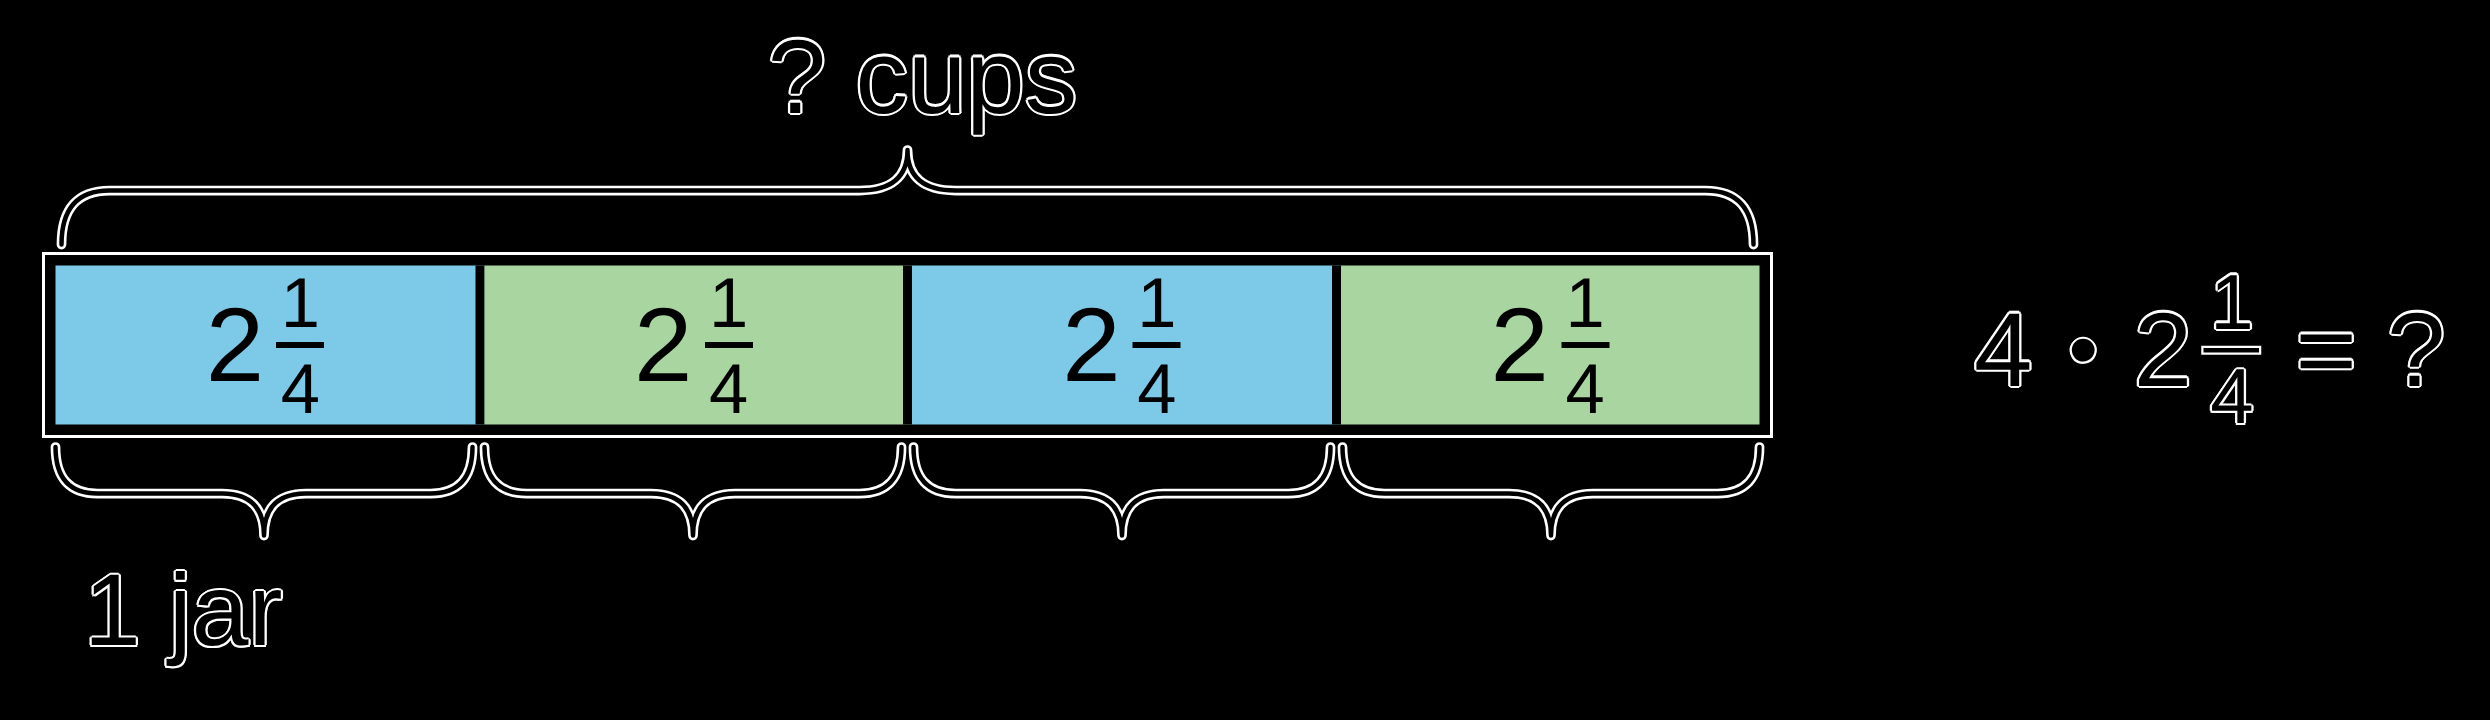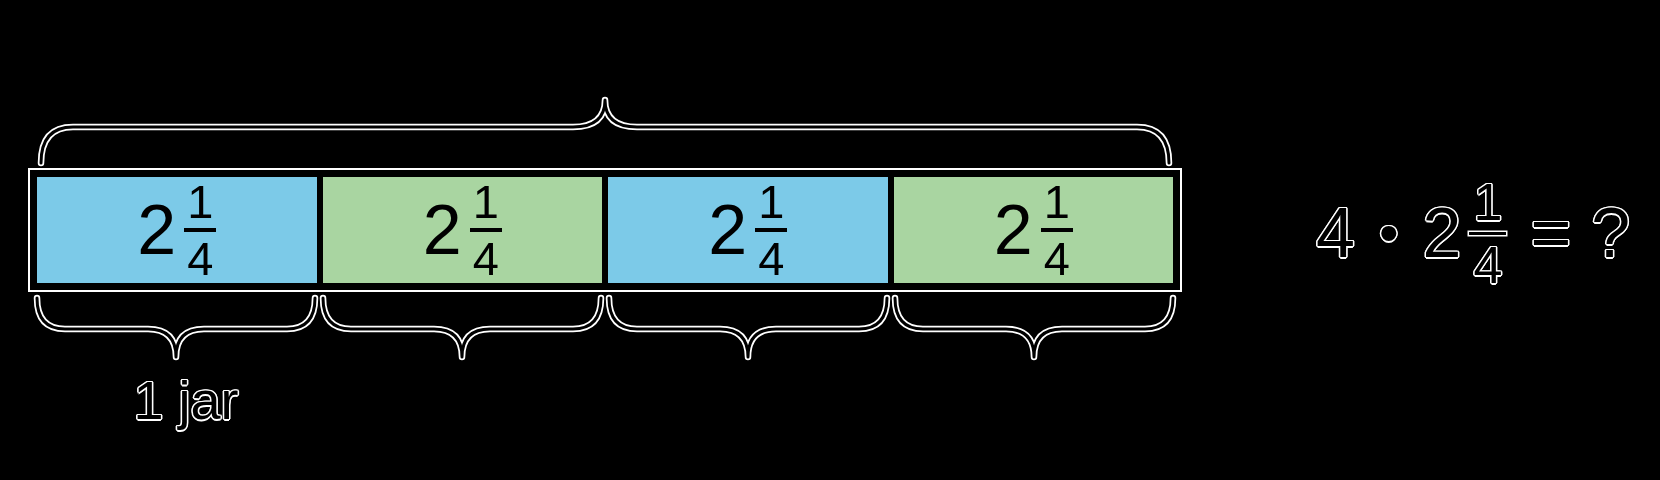--- a/index.html
+++ b/index.html
@@ -29,40 +29,41 @@
     border-right:6px solid #000;
   }
   .segment:last-child{border-right:none;}
   .mixed{display:flex;align-items:center;color:#000;}
   .whole{font-size:70px;line-height:1;}
   .frac{margin-left:8px;font-size:47px;line-height:1;text-align:center;}
   .frac .num{display:block;border-bottom:4px solid #000;padding:0 3px 3px;}
   .frac .den{display:block;padding-top:3px;}
   .unit-label{
     position:absolute;left:56px;top:373px;width:260px;
-    font-size:54px;line-height:1;text-align:center;white-space:nowrap;
+    font-size:68px;line-height:1;white-space:nowrap;
   }
   .equation{
     position:absolute;left:1316px;top:178px;height:110px;
     display:flex;align-items:center;white-space:nowrap;
   }
   .eq-main{font-size:70px;line-height:1;}
   .eq-dot{font-size:56px;line-height:1;margin:0 24px;}
   .eq-frac{margin-left:8px;font-size:52px;line-height:1;text-align:center;}
   .eq-frac .num{display:block;padding:0 4px 4px;}
   .eq-frac .bar-line{display:block;height:3px;background:#000;box-shadow:0 0 0 1.5px #fff;}
   .eq-frac .den{display:block;padding:4px 4px 0;}
   .eq-equals{margin-left:24px;}
   .eq-question{margin-left:20px;}
 </style>
 </head>
 <body>
 
 <div class="stage">
 
+  <div class="top-label outlined">? cups</div>
 
   <svg class="braces" viewBox="0 0 1660 480" aria-hidden="true">
       <path d="M 41 163 Q 41 127 73 127 L 573 127 Q 605 127 605 100 Q 605 127 637 127 L 1137 127 Q 1169 127 1169 163" fill="none" stroke="#ffffff" stroke-width="6.5" stroke-linecap="round" stroke-linejoin="round"></path>
       <path d="M 41 163 Q 41 127 73 127 L 573 127 Q 605 127 605 100 Q 605 127 637 127 L 1137 127 Q 1169 127 1169 163" fill="none" stroke="#000000" stroke-width="3" stroke-linecap="round" stroke-linejoin="round"></path>
       <path d="M 37 298 Q 37 329 65 329 L 148 329 Q 176 329 176 357 Q 176 329 204 329 L 287 329 Q 315 329 315 298" fill="none" stroke="#ffffff" stroke-width="6.5" stroke-linecap="round" stroke-linejoin="round"></path>
       <path d="M 37 298 Q 37 329 65 329 L 148 329 Q 176 329 176 357 Q 176 329 204 329 L 287 329 Q 315 329 315 298" fill="none" stroke="#000000" stroke-width="3" stroke-linecap="round" stroke-linejoin="round"></path>
       <path d="M 323 298 Q 323 329 351 329 L 434 329 Q 462 329 462 357 Q 462 329 490 329 L 573 329 Q 601 329 601 298" fill="none" stroke="#ffffff" stroke-width="6.5" stroke-linecap="round" stroke-linejoin="round"></path>
       <path d="M 323 298 Q 323 329 351 329 L 434 329 Q 462 329 462 357 Q 462 329 490 329 L 573 329 Q 601 329 601 298" fill="none" stroke="#000000" stroke-width="3" stroke-linecap="round" stroke-linejoin="round"></path>
       <path d="M 609 298 Q 609 329 637 329 L 720 329 Q 748 329 748 357 Q 748 329 776 329 L 859 329 Q 887 329 887 298" fill="none" stroke="#ffffff" stroke-width="6.5" stroke-linecap="round" stroke-linejoin="round"></path>
       <path d="M 609 298 Q 609 329 637 329 L 720 329 Q 748 329 748 357 Q 748 329 776 329 L 859 329 Q 887 329 887 298" fill="none" stroke="#000000" stroke-width="3" stroke-linecap="round" stroke-linejoin="round"></path>

